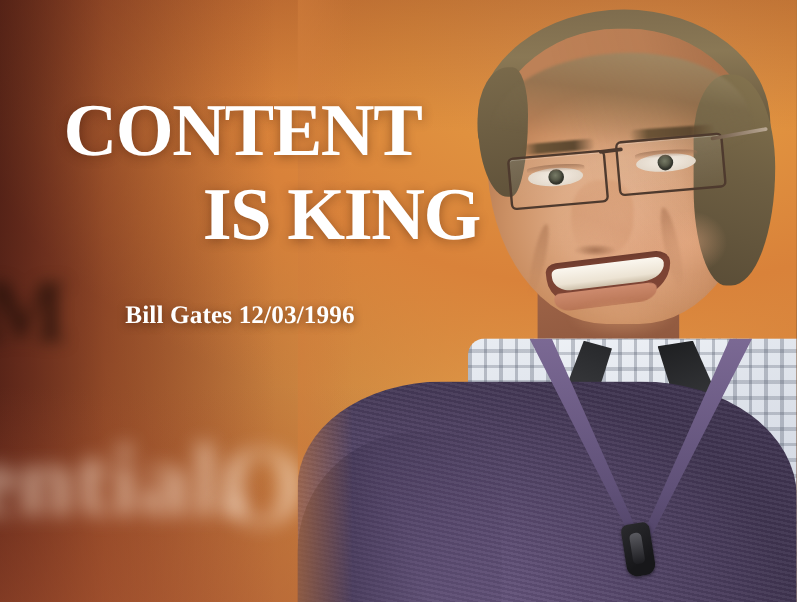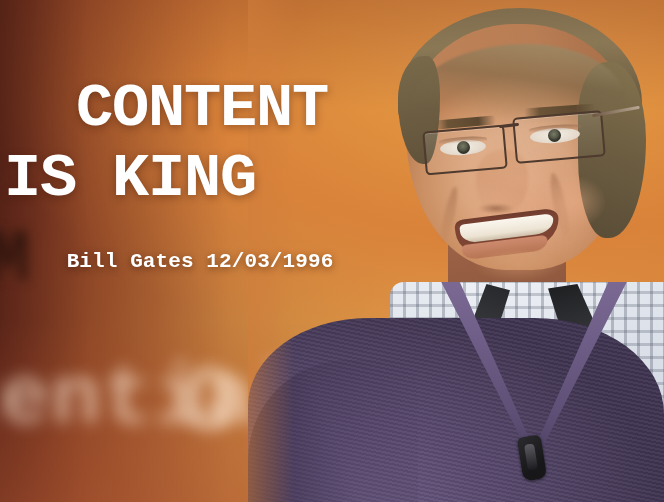--- a/index.html
+++ b/index.html
@@ -5,21 +5,21 @@
   html, body {
     margin: 0;
     padding: 0;
     background: #222;
   }
   #stage {
     position: relative;
     width: 664px;
     height: 502px;
     overflow: hidden;
-    font-family: Liberation Mono, monospace;
+    font-family: Liberation Serif, serif;
   }
 
   
   .bg-base {
     position: absolute;
     inset: 0;
     background:
       radial-gradient(120% 95% at 78% 8%,  #e59b4e 0%,  #e0913f 22%, #d9823a 42%, rgba(201,115,57,0) 70%),
       linear-gradient(100deg, #6d2f20 0%, #93442a 9%, #ad5f31 20%, #bd743a 32%,
                               #cf8b42 46%, #dd9a49 60%, #e2a251 74%, #dd9547 88%, #d8853c 100%);
@@ -301,21 +301,21 @@
     left: 0; top: 74px;
     width: 400px;
     color: #ffffff;
     font-weight: 700;
     font-size: 62px;
     line-height: 70px;
     letter-spacing: -1.2px;
     text-shadow: 0 2px 9px rgba(60,22,8,.42);
   }
   #headline .l1 { display: block; text-align: center; padding-left: 4px; }
-  #headline .l2 { display: block; text-align: left; padding-left: 4px; }
+  #headline .l2 { display: block; text-align: right; padding-left: 4px; }
   #attribution {
     position: absolute;
     left: 0; top: 250px;
     width: 400px;
     text-align: center;
     color: #ffffff;
     font-weight: 700;
     font-size: 21px;
     letter-spacing: .1px;
     text-shadow: 0 2px 7px rgba(50,18,6,.55);

